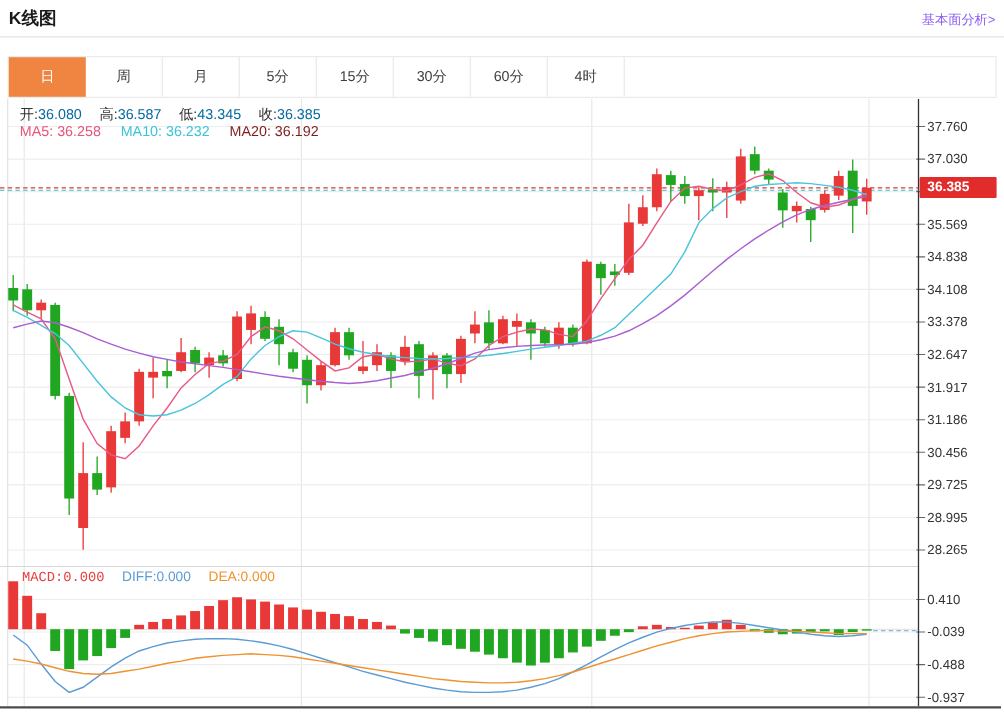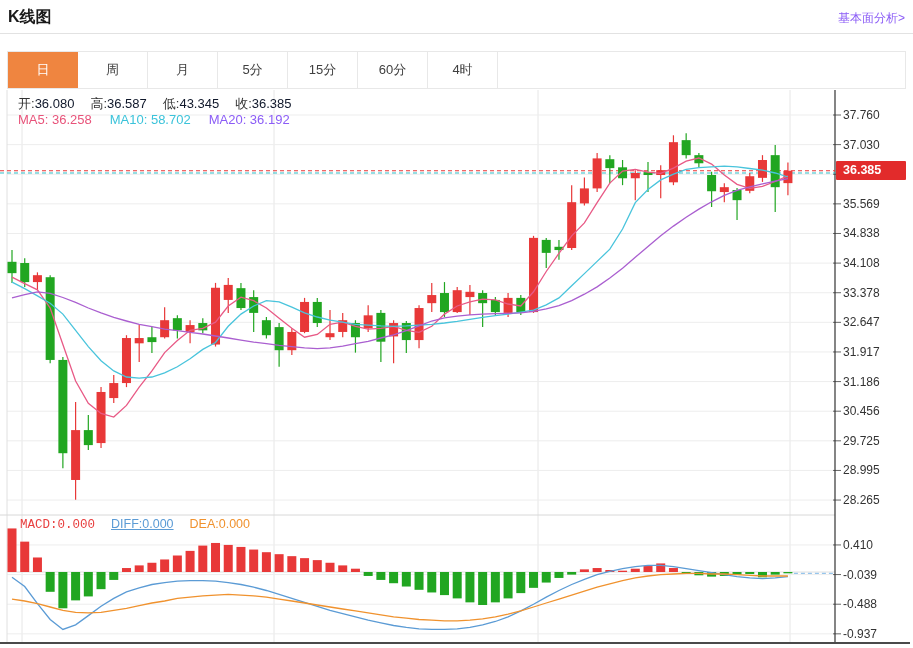--- a/index.html
+++ b/index.html
@@ -13,21 +13,21 @@
         border:1px solid #e8e8e8;box-sizing:border-box;background:#fff;}
   .tab{width:70px;height:100%;line-height:36px;text-align:center;font-size:13px;color:#404040;
        border-right:1px solid #e8e8e8;cursor:pointer;box-sizing:border-box;flex:none;}
   .tab.active{color:#fff;font-weight:normal;border-right:none;}
   .tabs .filler{flex:1;}
   .chart-wrap{position:absolute;left:0;top:90px;width:913px;height:558px;}
   svg{position:absolute;left:0;top:0;display:block;}
   svg text{font-family:"Liberation Sans","DejaVu Sans",sans-serif;}
   .legend1{position:absolute;left:18px;top:5px;font-size:13px;white-space:nowrap;}
   .legend1 .lbl{color:#333;}
-  .legend1 .val{color:#0f172a;margin-right:16px;}
+  .legend1 .val{color:#0369a1;margin-right:16px;}
   .legend2{position:absolute;left:18px;top:22px;font-size:13px;white-space:nowrap;}
   .legend2 span{margin-right:18px;margin-top:24px;}
   .macd-legend{position:absolute;left:20px;top:427px;font-size:12.5px;white-space:nowrap;}
   .macd-legend span{margin-right:16px;}
   .price-tag{position:absolute;left:836px;top:71px;width:70px;height:19px;line-height:19px;
              color:#fff;font-size:12.5px;font-weight:bold;text-align:left;padding-left:7px;
              box-sizing:border-box;border-radius:1px;}
 </style>
 </head>
 <body>
@@ -37,20 +37,21 @@
   <a class="fund-link">基本面分析&gt;</a>
 </div>
 <div class="divider"></div>
 
 <div class="tabs" id="tabs">
     <div class="tab active" style="background: rgb(239, 133, 64);">日</div>
     <div class="tab">周</div>
     <div class="tab">月</div>
     <div class="tab">5分</div>
     <div class="tab">15分</div>
+    <div class="tab">30分</div>
     <div class="tab">60分</div>
     <div class="tab">4时</div>
     <div class="filler"></div>
   </div>
 
 <div class="chart-wrap">
   <svg id="chart" width="913" height="558" viewBox="0 0 913 558">
       <line x1="22" y1="0" x2="22" y2="552" stroke="#e6e6e6" stroke-width="1"></line>
       <line x1="274" y1="0" x2="274" y2="552" stroke="#e6e6e6" stroke-width="1"></line>
       <line x1="538" y1="0" x2="538" y2="552" stroke="#e6e6e6" stroke-width="1"></line>
@@ -303,16 +304,16 @@
       <rect x="732.5400000000001" y="482" width="9" height="2.6399999999999864" fill="#21a621"></rect>
       <rect x="745.26" y="482" width="9" height="1.9800000000000182" fill="#21a621"></rect>
       <rect x="757.98" y="482" width="9" height="5.279999999999973" fill="#21a621"></rect>
       <rect x="770.7" y="482" width="9" height="2.6399999999999864" fill="#21a621"></rect>
       <rect x="783.4200000000001" y="482" width="9" height="1.3199999999999932" fill="#21a621"></rect>
       <polyline points="12,487.3 24.72,496.5 37.44,513.7 50.160000000000004,529.5 62.88,539.4 75.6,534.8 88.32000000000001,525.6 101.04,516.3 113.76,508.4 126.48,501.8 139.2,497.8 151.92000000000002,494.5 164.64000000000001,492.6 177.36,491.2 190.08,490.6 202.8,490.6 215.52,491.2 228.24,492.6 240.96,494.5 253.68,497.2 266.4,500.5 279.12,504.4 291.84000000000003,508.4 304.56,512.4 317.28000000000003,516.3 330,520.3 342.72,523.6 355.44,526.9 368.16,530.2 380.88,532.8 393.6,535.5 406.32,537.4 419.04,538.8 431.76000000000005,539.4 444.48,539.4 457.20000000000005,538.8 469.92,537.4 482.64000000000004,534.8 495.36,531.5 508.08000000000004,526.9 520.8,520.9 533.52,514.3 546.24,507.1 558.96,500.5 571.6800000000001,494.5 584.4,489.3 597.12,484.6 609.84,481.3 622.5600000000001,478.7 635.2800000000001,476.7 648,475.4 660.72,475.4 673.44,476.7 686.1600000000001,478.7 698.88,480.7 711.6,482.7 724.32,484.6 737.0400000000001,486.6 749.76,487.9 762.48,488.6 775.2,487.9 787.9200000000001,486.6" fill="none" stroke="#5b9bd5" stroke-width="1.3"></polyline>
       <polyline points="12,509.1 24.72,511.0 37.44,513.7 50.160000000000004,517.0 62.88,520.3 75.6,522.3 88.32000000000001,522.9 101.04,522.3 113.76,520.3 126.48,518.3 139.2,515.7 151.92000000000002,513.0 164.64000000000001,511.0 177.36,508.4 190.08,507.1 202.8,505.8 215.52,505.1 228.24,504.4 240.96,505.1 253.68,505.8 266.4,507.1 279.12,509.1 291.84000000000003,511.0 304.56,513.0 317.28000000000003,515.0 330,517.0 342.72,519.0 355.44,520.9 368.16,522.9 380.88,524.9 393.6,526.9 406.32,528.2 419.04,529.5 431.76000000000005,530.2 444.48,530.8 457.20000000000005,530.8 469.92,530.2 482.64000000000004,528.9 495.36,526.9 508.08000000000004,524.2 520.8,520.9 533.52,517.0 546.24,513.0 558.96,509.1 571.6800000000001,505.1 584.4,501.1 597.12,497.2 609.84,493.9 622.5600000000001,490.6 635.2800000000001,487.9 648,486.0 660.72,484.6 673.44,484.0 686.1600000000001,483.3 698.88,483.3 711.6,484.0 724.32,484.0 737.0400000000001,484.6 749.76,485.3 762.48,486.0 775.2,486.0 787.9200000000001,486.0" fill="none" stroke="#f0922e" stroke-width="1.3"></polyline>
       <line x1="793.9200000000001" y1="483.32" x2="835" y2="483.32" stroke="#7fb8e8" stroke-width="1" stroke-dasharray="4 3"></line>
     </svg>
   <div class="legend1" id="legend1"><span class="lbl">开:</span><span class="val">36.080</span><span class="lbl">高:</span><span class="val">36.587</span><span class="lbl">低:</span><span class="val">43.345</span><span class="lbl">收:</span><span class="val">36.385</span></div>
-  <div class="legend2" id="legend2"><span style="color: rgb(232, 83, 122);">MA5: 36.258</span><span style="color: rgb(59, 195, 218);">MA10: 58.702</span><span style="color: #8b5cf6;">MA20: 36.192</span></div>
-  <div class="macd-legend" id="macdLegend"><span style="color: rgb(232, 64, 64); font-family: Liberation Mono, monospace;">MACD:0.000</span><span style="color: rgb(91, 155, 213); text-decoration: underline;">DIFF:0.000</span><span style="color: rgb(240, 146, 46);">DEA:0.000</span></div>
+  <div class="legend2" id="legend2"><span style="color: rgb(232, 83, 122);">MA5: 36.258</span><span style="color: rgb(59, 195, 218);">MA10: 36.232</span><span style="color: #7f1d1d;">MA20: 36.192</span></div>
+  <div class="macd-legend" id="macdLegend"><span style="color: rgb(232, 64, 64); font-family: Liberation Mono, monospace;">MACD:0.000</span><span style="color: rgb(91, 155, 213);">DIFF:0.000</span><span style="color: rgb(240, 146, 46);">DEA:0.000</span></div>
   <div class="price-tag" style="background: rgb(226, 43, 43);">36.385</div>
 </div>
 
 </body></html>

